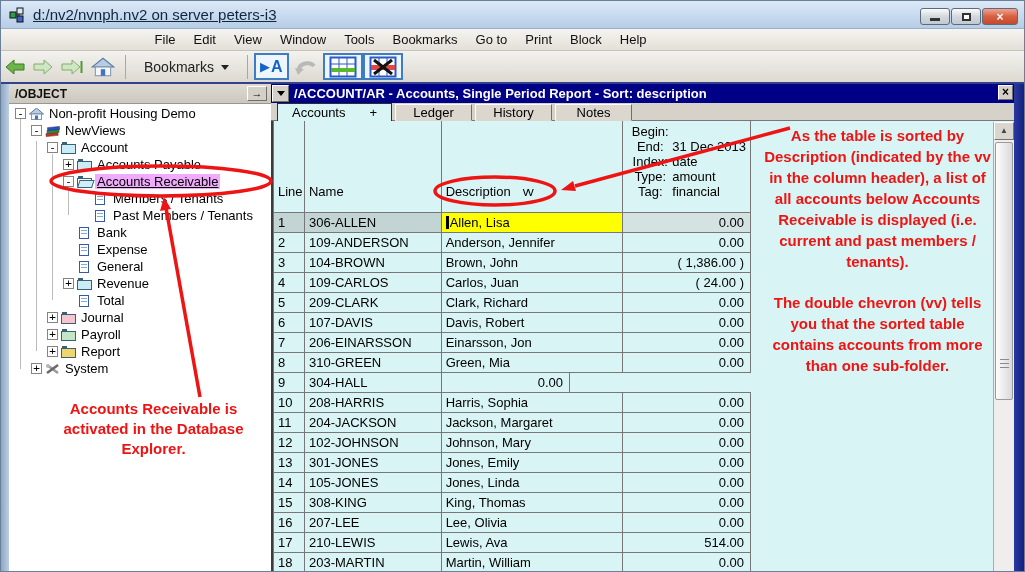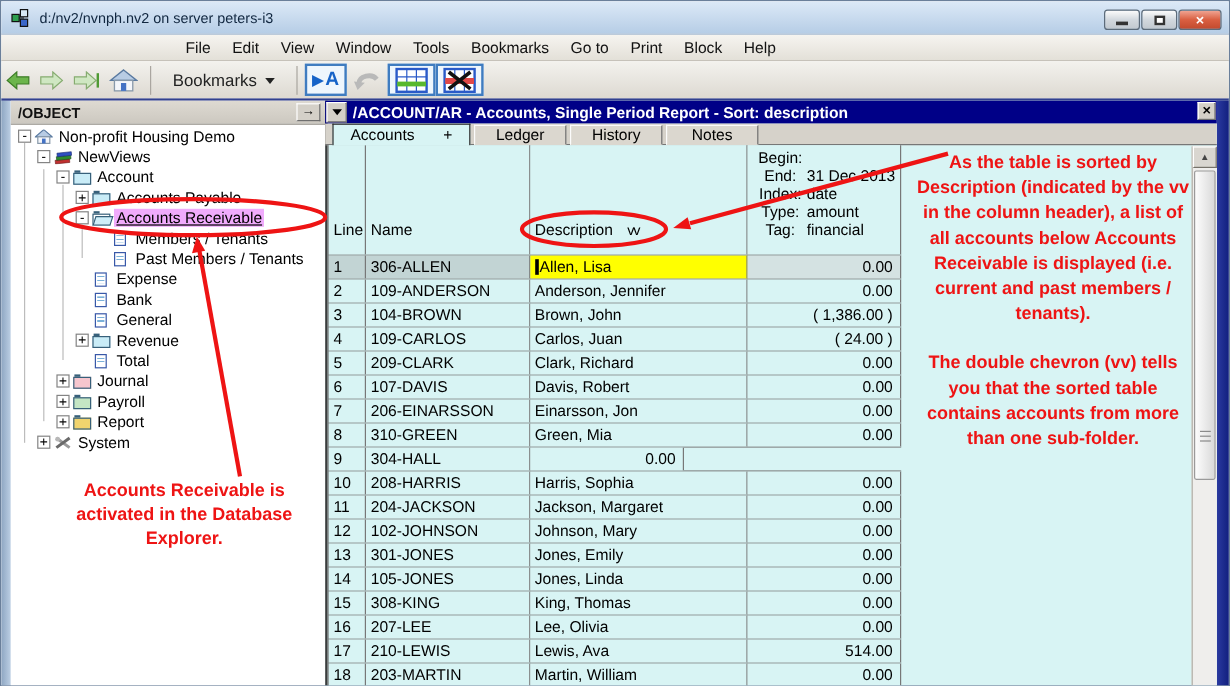--- a/index.html
+++ b/index.html
@@ -5,21 +5,21 @@
   * { box-sizing: border-box; margin: 0; padding: 0; }
   body { font-family: "Liberation Sans","DejaVu Sans",sans-serif; background:#fff; }
   #screen { position:relative; width:1025px; height:572px; overflow:hidden; background:#fff;
             border:1px solid #6a7f9a; }
 
   
   #titlebar { position:absolute; left:0; top:0; width:1025px; height:28px;
     background:linear-gradient(#dce9f7,#b6cde6); border-bottom:1px solid #9ab0ca;
     display:flex; align-items:center; }
   #appicon { margin:0 8px 0 8px; }
-  #wintitle { font-size:12px; color:#10263f; }
+  #wintitle { font-size:15px; color:#10263f;text-decoration:underline; }
   .winbtns { position:absolute; right:8px; top:7px; display:flex; }
   .wbtn { width:30px; height:17px; margin-left:1px; border:1px solid #5c6b7a; border-radius:3px;
     background:linear-gradient(#fbfbfb,#d2d8de 50%,#c2c9d0); display:flex; align-items:center; justify-content:center; }
   .wbtn.close { width:36px; background:linear-gradient(#f0a492,#d95f41 50%,#c24a2e); color:#fff;
     font-weight:bold; font-size:12px; }
   .glyph-min { width:10px; height:3px; background:#333; margin-top:6px; }
   .glyph-max { width:9px; height:8px; border:2px solid #333; background:#fff; }
 
   #menubar { position:absolute; left:0; top:28px; width:1025px; height:22px;
     background:linear-gradient(#f6f4f0,#e3e0d8); border-bottom:1px solid #c6c2ba;
@@ -330,28 +330,28 @@
       <span class="ico">
           <span class="ico-page" style="display:block;"></span>
         </span>
       <span class="tl">Past Members / Tenants</span>
     </div>
     <div class="ti l3">
       <span class="exp none"></span>
       <span class="ico">
           <span class="ico-page" style="display:block;"></span>
         </span>
+      <span class="tl">Bank</span>
+    </div>
+    <div class="ti l3">
+      <span class="exp none"></span>
+      <span class="ico">
+          <span class="ico-page" style="display:block;"></span>
+        </span>
       <span class="tl">Expense</span>
-    </div>
-    <div class="ti l3">
-      <span class="exp none"></span>
-      <span class="ico">
-          <span class="ico-page" style="display:block;"></span>
-        </span>
-      <span class="tl">Bank</span>
     </div>
     <div class="ti l3">
       <span class="exp none"></span>
       <span class="ico">
           <span class="ico-page" style="display:block;"></span>
         </span>
       <span class="tl">General</span>
     </div>
     <div class="ti l3">
       <span class="exp">+</span>

